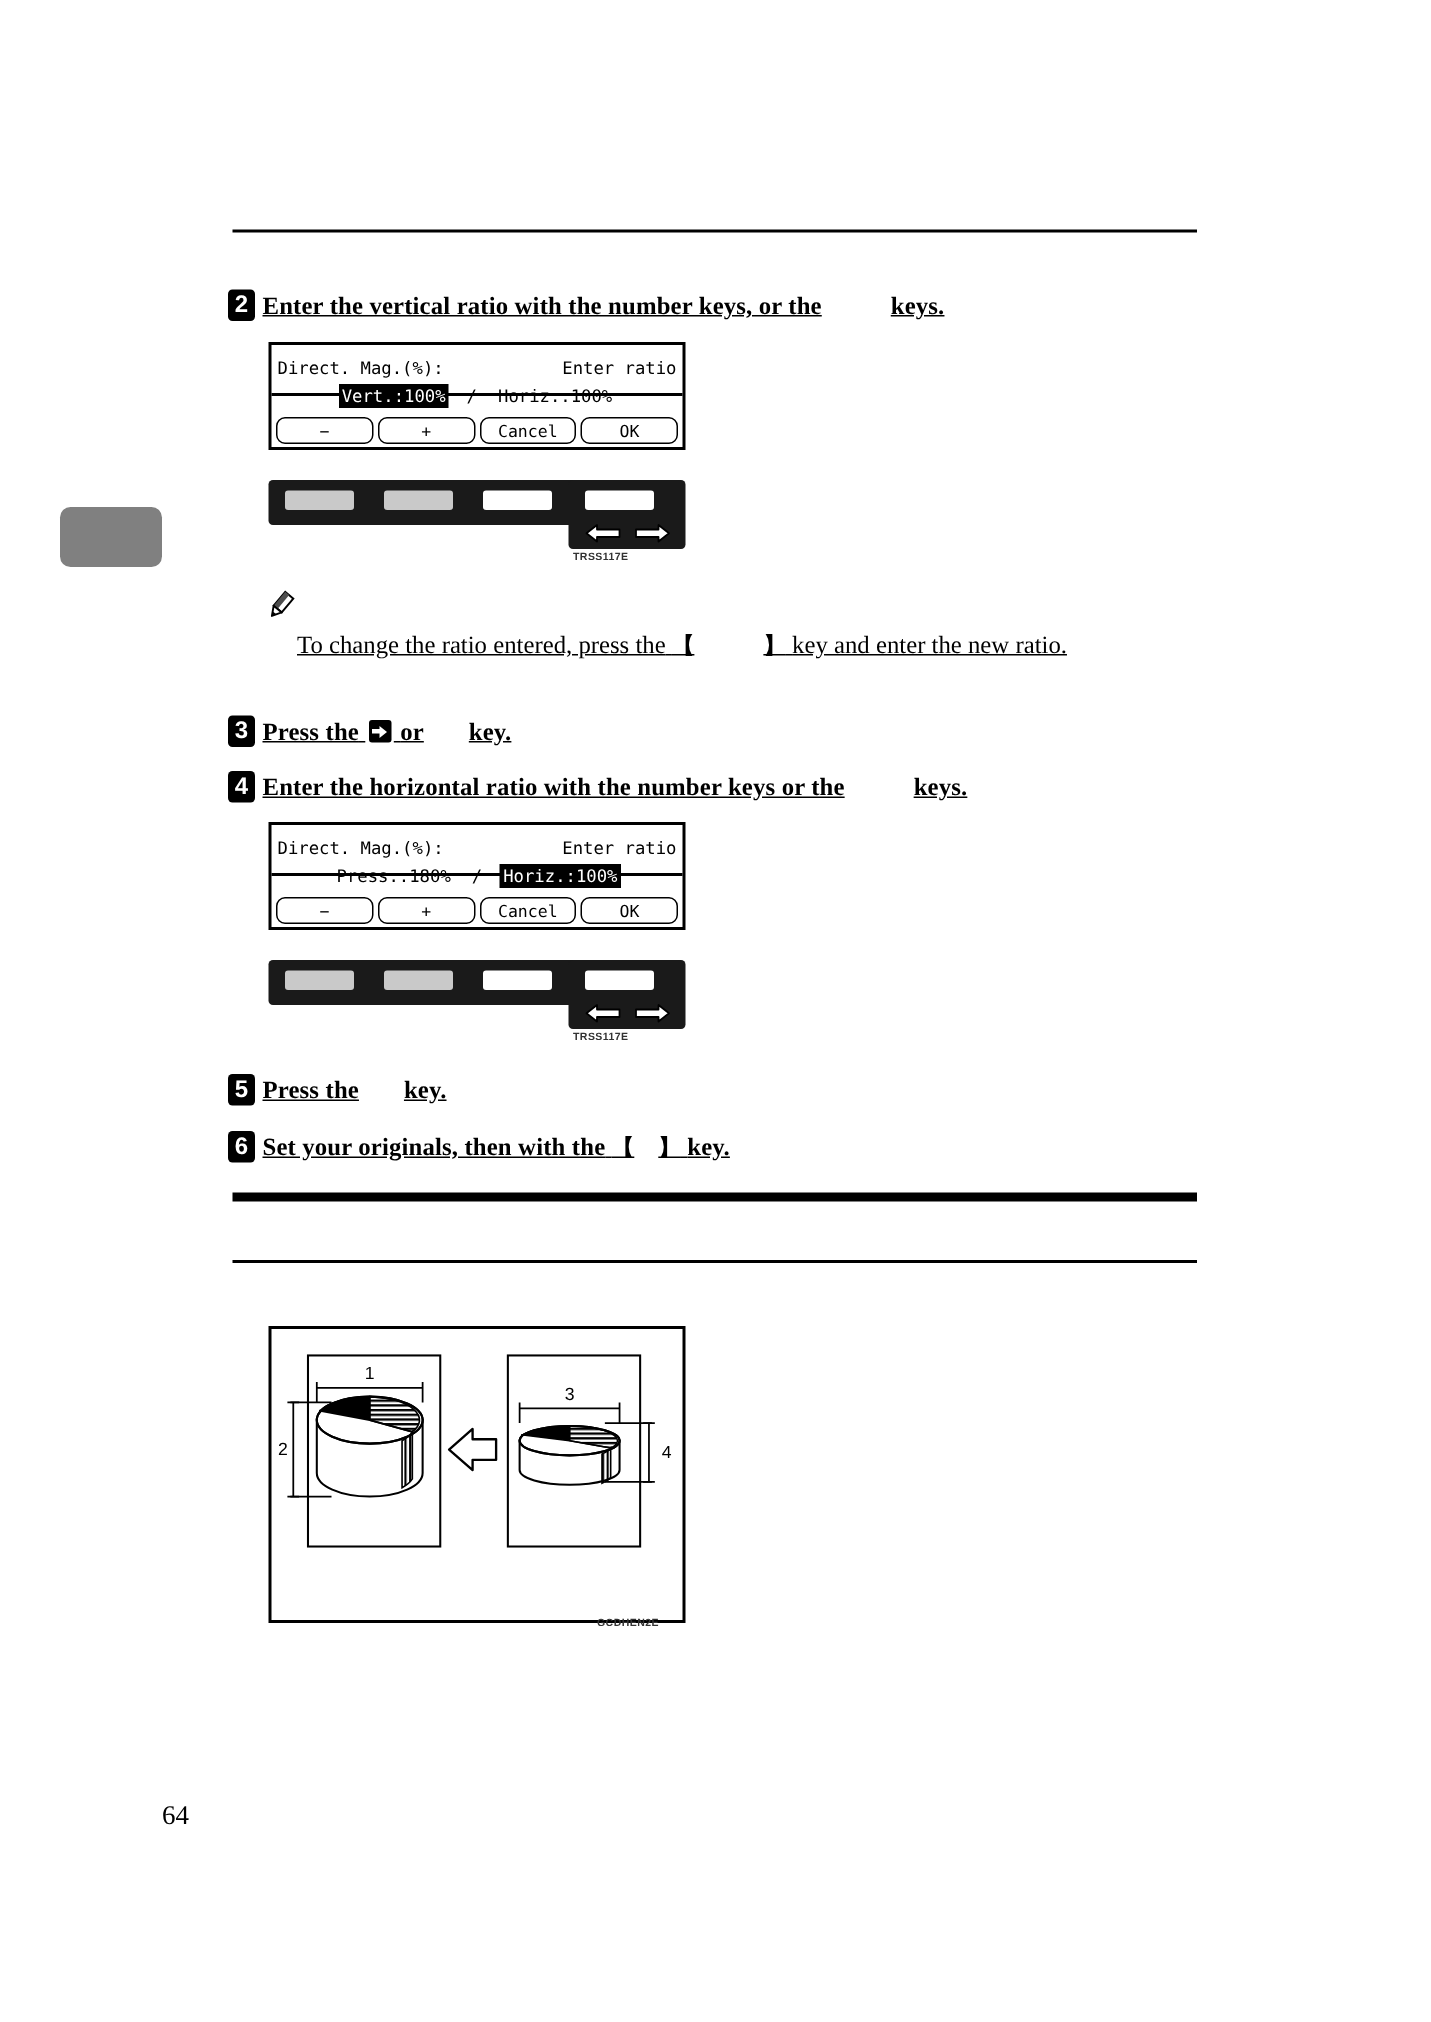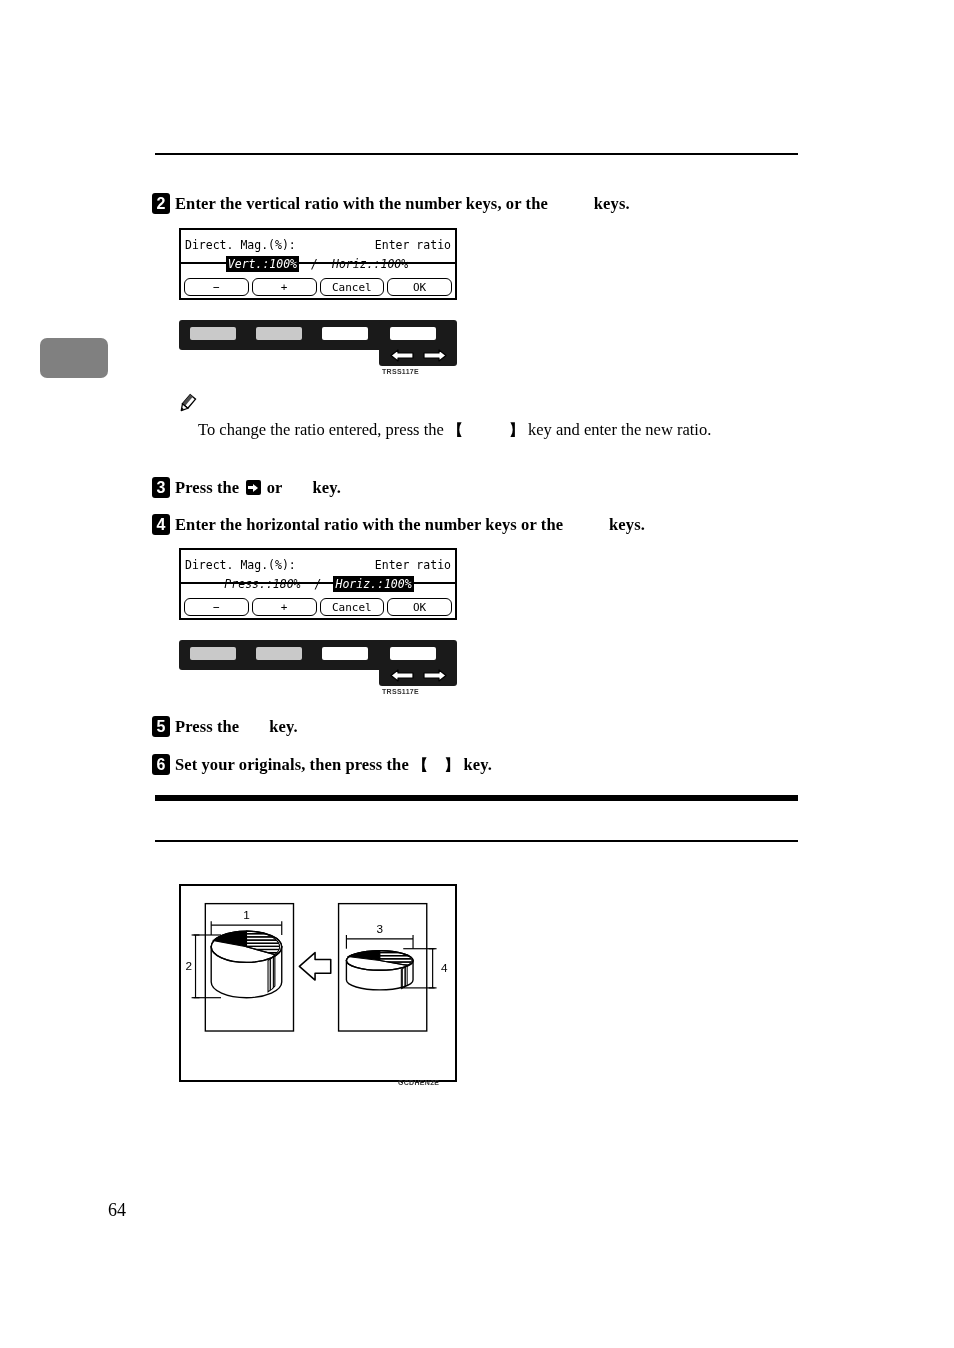--- a/index.html
+++ b/index.html
@@ -64,20 +64,21 @@
     text-align: center;
     margin-right: 5px;
     flex: 0 0 auto;
   }
   .step-text {
     font-family: "Liberation Serif", serif;
     font-weight: bold;
     font-size: 16.5px;
     line-height: 22px;
     letter-spacing: 0.1px;
+    text-decoration: underline;
   }
   .gap-keys { display: inline-block; width: 46px; }
   .gap-keys-sm { display: inline-block; width: 30px; }
   .gap-keys-xs { display: inline-block; width: 16px; }
 
   
   .brk {
     font-family: "DejaVu Sans", sans-serif;
     font-weight: bold;
     font-size: 15px;
@@ -144,21 +145,20 @@
     top: 19px;
     height: 30px;
     display: flex;
     align-items: center;
     justify-content: center;
     font-size: 11.5px;
     gap: 10px;
   }
   .lcd-field {
     padding: 1px 2px;
-    font-style: italic;
   }
   .lcd-field.selected {
     background: #000;
     color: #fff;
   }
   .lcd-buttons {
     position: absolute;
     left: 0; right: 0;
     bottom: 2px;
     height: 18px;
@@ -314,21 +314,21 @@
 <div class="note-icon" style="left:176px; top:392px;">
   <svg viewBox="0 0 22 22" width="22" height="22">
     <g transform="rotate(40 11 11)">
       <rect x="8" y="2.5" width="7" height="12" fill="#fff" stroke="#000" stroke-width="1.3"></rect>
       <rect x="8" y="2.5" width="3.4" height="12" fill="#4d4d4d"></rect>
       <polygon points="8,14.5 15,14.5 11.5,20.5" fill="#fff" stroke="#000" stroke-width="1.3" stroke-linejoin="round"></polygon>
       <polygon points="10.3,17.8 12.8,17.8 11.5,20.5" fill="#000"></polygon>
     </g>
   </svg>
 </div>
-<div class="note-text" style="left:198px; top:418px;">
+<div class="note-text" style="left:198px; top:418px;text-decoration:underline;">
   <span>To change the ratio entered, press the</span>
   <span class="brk">【</span><span class="gap-keys"></span><span class="brk">】</span>
   <span>key and enter the new ratio.</span>
 </div>
 
 <div class="step-row" style="left:152px; top:477px;">
   <span class="step-badge">3</span>
   <span class="step-text"><span>Press the</span> <span class="arrowbox-icon"></span> <span>or</span><span class="gap-keys-sm"></span><span>key.</span></span>
 </div>
 
@@ -375,21 +375,21 @@
   <div class="cap-code" style="left:203px; top:48px;">TRSS117E</div>
 </div>
 
 <div class="step-row" style="left:152px; top:716px;">
   <span class="step-badge">5</span>
   <span class="step-text"><span>Press the</span><span class="gap-keys-sm"></span><span>key.</span></span>
 </div>
 
 <div class="step-row" style="left:152px; top:754px;">
   <span class="step-badge">6</span>
-  <span class="step-text"><span>Set your originals, then press the</span> <span class="brk">【</span><span class="gap-keys-xs"></span><span class="brk">】</span> <span>key.</span></span>
+  <span class="step-text"><span>Set your originals, then with the</span> <span class="brk">【</span><span class="gap-keys-xs"></span><span class="brk">】</span> <span>key.</span></span>
 </div>
 
 <div class="rule-thick" style="top:795px;"></div>
 <div class="rule-thin" style="top:840px;"></div>
 
 <div class="illus">
   <svg viewBox="0 0 278 198" width="274" height="194">
 
     <rect x="24" y="18" width="90" height="130" fill="#fff" stroke="#000" stroke-width="1.4"></rect>
 

